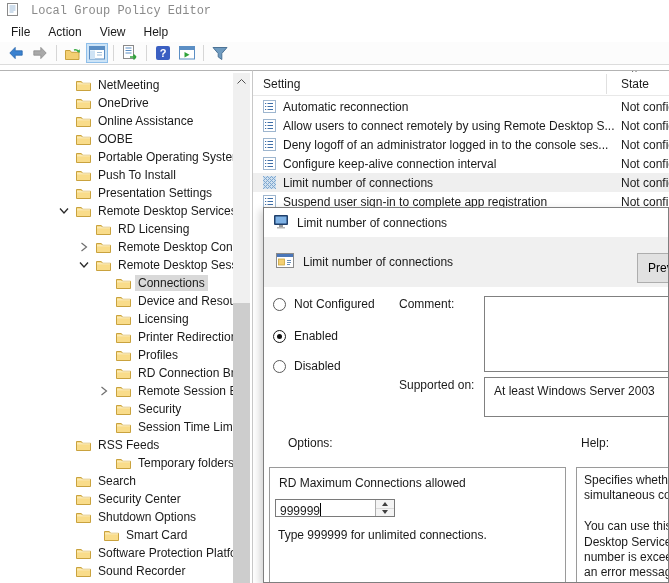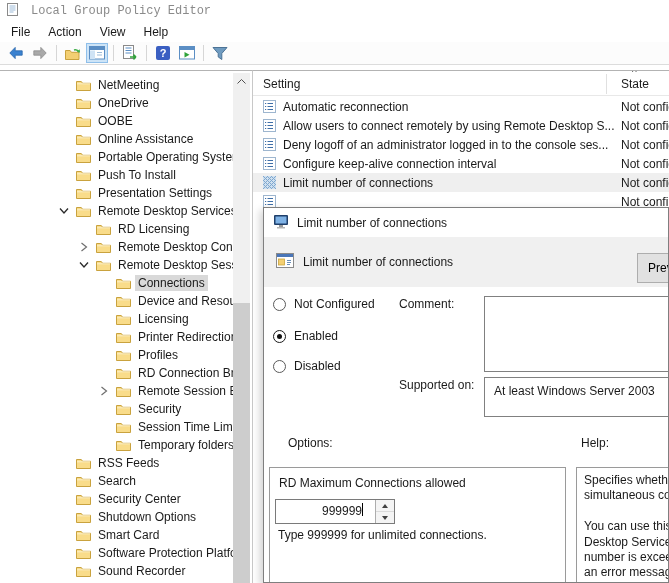--- a/index.html
+++ b/index.html
@@ -50,21 +50,21 @@
   .radio.on{border-color:#1a1a1a;}
   .radio .dot{width:5px;height:5px;border-radius:50%;background:#111;}
   .radio-label{margin-left:8px;}
   .lbl{position:absolute;}
   .comment-box{position:absolute;left:220px;top:88px;width:200px;height:76px;border:1px solid #808080;background:#fff;}
   .supported-box{position:absolute;left:220px;top:169px;width:200px;height:40px;border:1px solid #808080;background:#fff;padding:6px 0 0 9px;}
   .group-box{position:absolute;border:1px solid #9a9a9a;background:#fff;}
   .options-box{left:5px;top:259px;width:297px;height:150px;}
   .help-box{left:312px;top:259px;width:140px;height:150px;}
   .opt-field-label{position:absolute;left:9px;top:8px;white-space:nowrap;}
-  .spin-wrap{position:absolute;left:5px;top:31px;width:120px;height:25px;border:1px solid #7a7a7a;background:#fff;display:flex;padding-left:42px;}
+  .spin-wrap{position:absolute;left:5px;top:31px;width:120px;height:18px;border:1px solid #7a7a7a;background:#fff;display:flex;}
   .spin-text{flex:1;padding:4px 0 0 4px;display:flex;}
   .caret{width:1px;height:13px;background:#000;margin-top:-1px;}
   .spin-btns{width:19px;border-left:1px solid #adadad;display:flex;flex-direction:column;}
   .spin-btn{flex:1;display:flex;align-items:center;justify-content:center;background:#f4f4f4;border:0;padding:0;}
   .spin-btn + .spin-btn{border-top:1px solid #dadada;}
   .arr-up{width:0;height:0;border-left:3.5px solid transparent;border-right:3.5px solid transparent;border-bottom:4px solid #404040;}
   .arr-down{width:0;height:0;border-left:3.5px solid transparent;border-right:3.5px solid transparent;border-top:4px solid #404040;}
   .opt-hint{position:absolute;left:8px;top:60px;white-space:nowrap;}
   .help-text{position:absolute;left:7px;top:5px;width:200px;}
   .help-line{height:15.4px;line-height:15.4px;white-space:nowrap;}
@@ -165,31 +165,31 @@
         <span class="tree-label">OneDrive</span>
       </div>
       <div class="tree-row" style="padding-left: 52px;">
         <span class="chev"></span>
         <span class="fold">
           <svg width="15" height="13">
             <path d="M0.5 2.5 h4.8 l1.3 1.8 h7.9 v7.2 h-14 Z" fill="#f9dc8a" stroke="#c9a23e"></path>
             <path d="M1 4.8 h13" stroke="#fcf0c8"></path>
           </svg>
         </span>
+        <span class="tree-label">Online Assistance</span>
+      </div>
+      <div class="tree-row" style="padding-left: 52px;">
+        <span class="chev"></span>
+        <span class="fold">
+          <svg width="15" height="13">
+            <path d="M0.5 2.5 h4.8 l1.3 1.8 h7.9 v7.2 h-14 Z" fill="#f9dc8a" stroke="#c9a23e"></path>
+            <path d="M1 4.8 h13" stroke="#fcf0c8"></path>
+          </svg>
+        </span>
         <span class="tree-label">OOBE</span>
-      </div>
-      <div class="tree-row" style="padding-left: 52px;">
-        <span class="chev"></span>
-        <span class="fold">
-          <svg width="15" height="13">
-            <path d="M0.5 2.5 h4.8 l1.3 1.8 h7.9 v7.2 h-14 Z" fill="#f9dc8a" stroke="#c9a23e"></path>
-            <path d="M1 4.8 h13" stroke="#fcf0c8"></path>
-          </svg>
-        </span>
-        <span class="tree-label">Online Assistance</span>
       </div>
       <div class="tree-row" style="padding-left: 52px;">
         <span class="chev"></span>
         <span class="fold">
           <svg width="15" height="13">
             <path d="M0.5 2.5 h4.8 l1.3 1.8 h7.9 v7.2 h-14 Z" fill="#f9dc8a" stroke="#c9a23e"></path>
             <path d="M1 4.8 h13" stroke="#fcf0c8"></path>
           </svg>
         </span>
         <span class="tree-label">Portable Operating System</span>
@@ -353,48 +353,48 @@
       <div class="tree-row" style="padding-left: 92px;">
         <span class="chev"></span>
         <span class="fold">
           <svg width="15" height="13">
             <path d="M0.5 2.5 h4.8 l1.3 1.8 h7.9 v7.2 h-14 Z" fill="#f9dc8a" stroke="#c9a23e"></path>
             <path d="M1 4.8 h13" stroke="#fcf0c8"></path>
           </svg>
         </span>
         <span class="tree-label">Session Time Limit</span>
       </div>
+      <div class="tree-row" style="padding-left: 52px;">
+        <span class="chev"></span>
+        <span class="fold">
+          <svg width="15" height="13">
+            <path d="M0.5 2.5 h4.8 l1.3 1.8 h7.9 v7.2 h-14 Z" fill="#f9dc8a" stroke="#c9a23e"></path>
+            <path d="M1 4.8 h13" stroke="#fcf0c8"></path>
+          </svg>
+        </span>
+        <span class="tree-label">RSS Feeds</span>
+      </div>
       <div class="tree-row" style="padding-left: 92px;">
         <span class="chev"></span>
         <span class="fold">
           <svg width="15" height="13">
             <path d="M0.5 2.5 h4.8 l1.3 1.8 h7.9 v7.2 h-14 Z" fill="#f9dc8a" stroke="#c9a23e"></path>
             <path d="M1 4.8 h13" stroke="#fcf0c8"></path>
           </svg>
         </span>
         <span class="tree-label">Temporary folders</span>
       </div>
       <div class="tree-row" style="padding-left: 52px;">
         <span class="chev"></span>
         <span class="fold">
           <svg width="15" height="13">
             <path d="M0.5 2.5 h4.8 l1.3 1.8 h7.9 v7.2 h-14 Z" fill="#f9dc8a" stroke="#c9a23e"></path>
             <path d="M1 4.8 h13" stroke="#fcf0c8"></path>
           </svg>
         </span>
-        <span class="tree-label">RSS Feeds</span>
-      </div>
-      <div class="tree-row" style="padding-left: 52px;">
-        <span class="chev"></span>
-        <span class="fold">
-          <svg width="15" height="13">
-            <path d="M0.5 2.5 h4.8 l1.3 1.8 h7.9 v7.2 h-14 Z" fill="#f9dc8a" stroke="#c9a23e"></path>
-            <path d="M1 4.8 h13" stroke="#fcf0c8"></path>
-          </svg>
-        </span>
         <span class="tree-label">Search</span>
       </div>
       <div class="tree-row" style="padding-left: 52px;">
         <span class="chev"></span>
         <span class="fold">
           <svg width="15" height="13">
             <path d="M0.5 2.5 h4.8 l1.3 1.8 h7.9 v7.2 h-14 Z" fill="#f9dc8a" stroke="#c9a23e"></path>
             <path d="M1 4.8 h13" stroke="#fcf0c8"></path>
           </svg>
         </span>
@@ -403,21 +403,21 @@
       <div class="tree-row" style="padding-left: 52px;">
         <span class="chev"></span>
         <span class="fold">
           <svg width="15" height="13">
             <path d="M0.5 2.5 h4.8 l1.3 1.8 h7.9 v7.2 h-14 Z" fill="#f9dc8a" stroke="#c9a23e"></path>
             <path d="M1 4.8 h13" stroke="#fcf0c8"></path>
           </svg>
         </span>
         <span class="tree-label">Shutdown Options</span>
       </div>
-      <div class="tree-row" style="padding-left: 52px; align-items: center;">
+      <div class="tree-row" style="padding-left: 80px; align-items: center;">
         <span class="chev"></span>
         <span class="fold">
           <svg width="15" height="13">
             <path d="M0.5 2.5 h4.8 l1.3 1.8 h7.9 v7.2 h-14 Z" fill="#f9dc8a" stroke="#c9a23e"></path>
             <path d="M1 4.8 h13" stroke="#fcf0c8"></path>
           </svg>
         </span>
         <span class="tree-label">Smart Card</span>
       </div>
       <div class="tree-row" style="padding-left: 52px;">
@@ -523,20 +523,21 @@
         <span class="li-state">Not config</span>
       </div>
       <div class="list-row">
         <span class="li-icon">
           <svg width="13" height="13">
             <rect x="0.5" y="0.5" width="12" height="12" fill="#fff" stroke="#9eb6cf"></rect>
             <path d="M4.5 3.5 h5.5 M4.5 6.5 h5.5 M4.5 9.5 h5.5" stroke="#3f6fa8"></path>
             <path d="M2 3.5 h1.2 M2 6.5 h1.2 M2 9.5 h1.2" stroke="#3f6fa8"></path>
           </svg>
         </span>
+        <span class="li-label">Suspend user sign-in to complete app registration</span>
         <span class="li-state">Not confi</span>
       </div>
     </div>
 </div>
 
 <div class="dialog">
   <div class="dlg-titlebar">
     <span id="dlg-title-icon"><svg width="16" height="15">
           <rect x="1" y="1" width="14" height="10" rx="1" fill="#1f3f6b"></rect>
           <rect x="2.5" y="2.5" width="11" height="7" fill="#7fb2e5"></rect>

